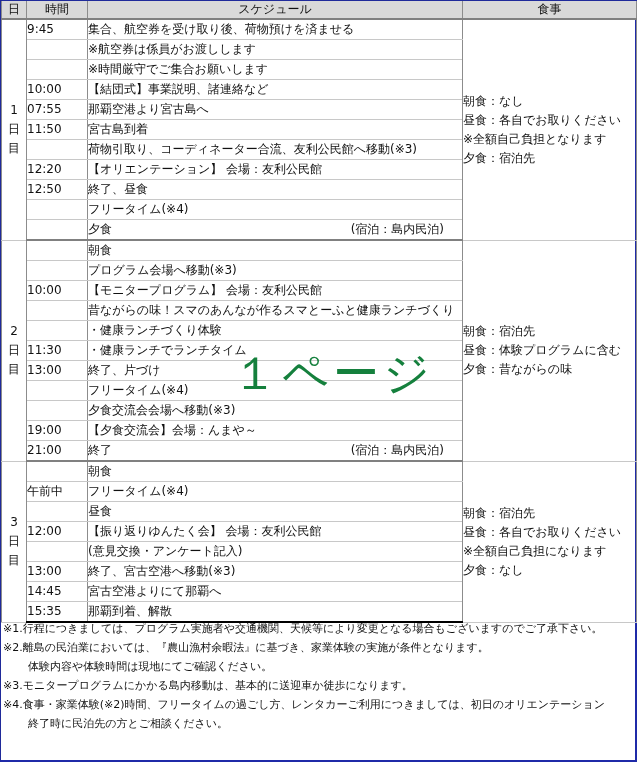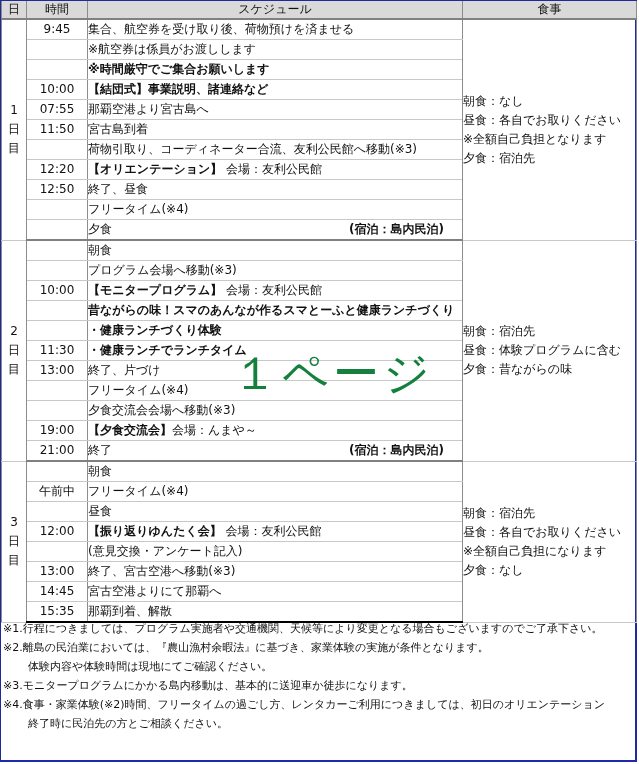--- a/index.html
+++ b/index.html
@@ -21,27 +21,27 @@
     border-left: 1px solid #8c8c8c; border-right: 1px solid #8c8c8c;
     border-top: 1px solid #c8c8c8; border-bottom: 1px solid #c8c8c8;
     padding: 0; height: 19px; line-height: 19px; font-weight: normal;
     white-space: nowrap; overflow: hidden; font-size: 12px;
   }
   table.sched th {
     background: #d9d9d9; height: 17px; line-height: 17px; text-align: center;
     border-bottom: 2px solid #808080; border-top: none;
   }
   td.day { text-align: center; vertical-align: middle; line-height: 20px; white-space: normal; }
-  td.time { text-align: center; }
+  td.time { }
   td.item { padding-left: 7px; position: relative; }
   td.meal { vertical-align: middle; padding-left: 3px; line-height: 20px; white-space: nowrap; }
   tr.dayend td { border-bottom: 2px solid #808080; }
   tr.lastrow td { border-bottom: 2px solid #000; }
-  .bold { font-weight: bold; }
-  .right-note { position: absolute; right: 18px; top: 0; font-weight: bold; text-align: center; }
+  .bold { font-weight: normal; }
+  .right-note { position: absolute; right: 18px; top: 0; font-weight: normal; text-align: center; }
   .meal-line { display: block; }
   .watermark {
     position: absolute; left: 232px; top: 343px; font-size: 46px; color: #15803d;
     letter-spacing: 4px; pointer-events: none; font-family: "DejaVu Sans", sans-serif;
   }
   .notes {
     position: absolute; left: 3px; top: 619px; width: 630px;
     font-size: 11px; line-height: 19px;
   }
   .note { white-space: nowrap; }

